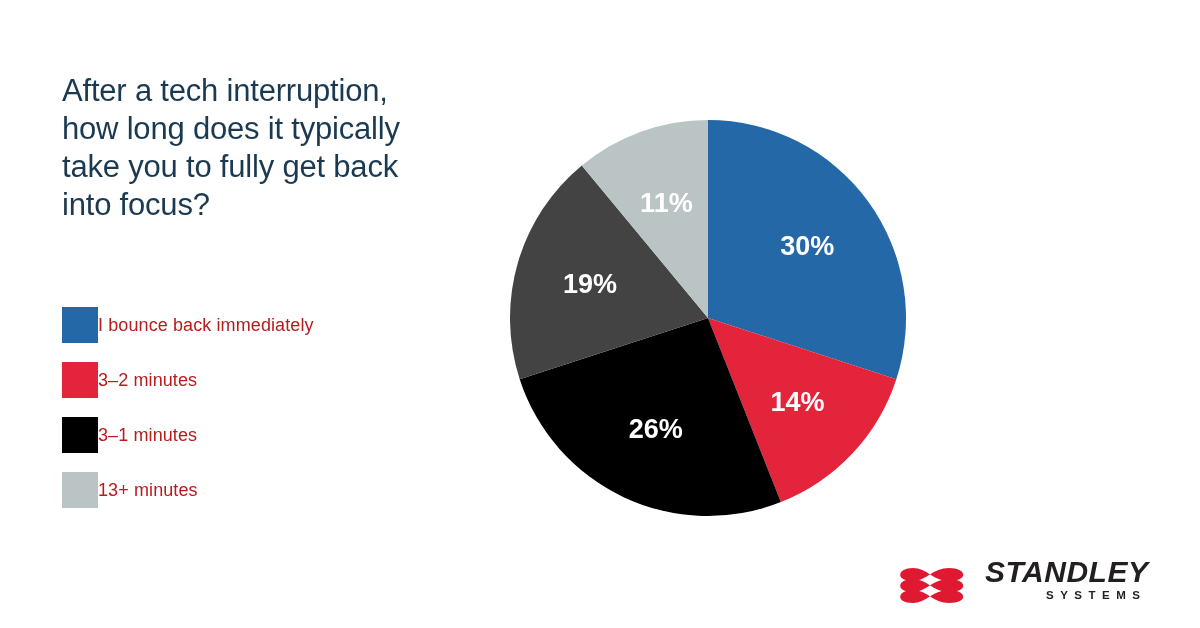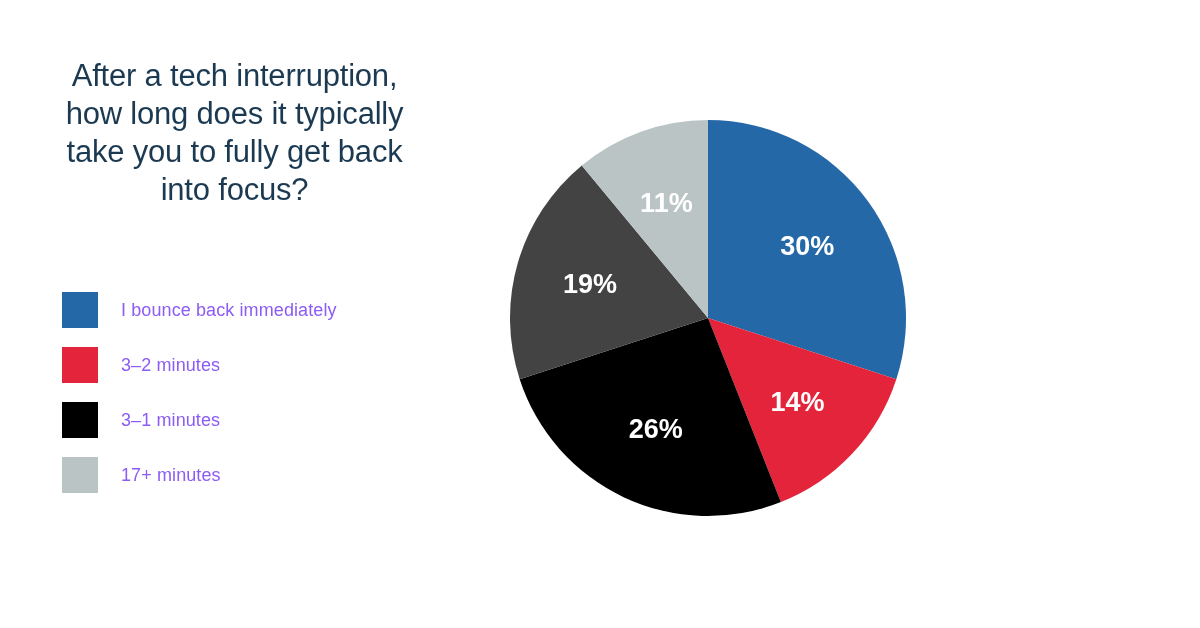--- a/index.html
+++ b/index.html
@@ -19,23 +19,22 @@
   #infographic {
     position: absolute;
     inset: 0;
     background: #ffffff;
   }
 
   
   #left-panel {
     position: absolute;
     left: 62px;
-    top: 57px;
+    top: 72px;
     width: 400px;
-    text-align: center;
   }
 
   #chart-title {
     font-size: 31px;
     line-height: 38px;
     font-weight: 400;
     color: #1b3a52;
     letter-spacing: -0.2px;
     margin: 0;
     width: 345px;
@@ -54,23 +53,22 @@
     margin-bottom: 19px;
   }
 
   .legend-swatch {
     width: 36px;
     height: 36px;
     flex: 0 0 36px;
   }
 
   .legend-label {
-    margin-left: 23px;
     font-size: 18px;
-    color: #8b5cf6;
+    color: #b91c1c;
     white-space: nowrap;
     letter-spacing: 0.1px;
   }
 
   
   #pie-wrap {
     position: absolute;
     left: 470px;
     top: 80px;
     width: 476px;
@@ -137,21 +135,21 @@
       <div class="legend-item">
         <span class="legend-swatch" style="background: rgb(227, 36, 58);"></span>
         <span class="legend-label">3–2 minutes</span>
       </div>
       <div class="legend-item">
         <span class="legend-swatch" style="background: rgb(0, 0, 0);"></span>
         <span class="legend-label">3–1 minutes</span>
       </div>
       <div class="legend-item">
         <span class="legend-swatch" style="background: rgb(186, 196, 196);"></span>
-        <span class="legend-label">17+ minutes</span>
+        <span class="legend-label">13+ minutes</span>
       </div>
     </div>
   </div>
 
   <div id="pie-wrap">
     <svg id="pie-svg" width="476" height="476" viewBox="0 0 476 476">
       <g id="pie-slices">
           <path d="M 238 238 L 238.00 40.00 A 198 198 0 0 1 426.31 299.19 Z" fill="#2568a8"></path>
           <path d="M 238 238 L 426.31 299.19 A 198 198 0 0 1 310.89 422.10 Z" fill="#e3243a"></path>
           <path d="M 238 238 L 310.89 422.10 A 198 198 0 0 1 49.69 299.19 Z" fill="#000000"></path>
@@ -161,14 +159,27 @@
       <g id="pie-labels">
           <text x="337.3" y="165.8" class="slice-label">30%</text>
           <text x="327.5" y="322.0" class="slice-label">14%</text>
           <text x="185.7" y="349.1" class="slice-label">26%</text>
           <text x="120.1" y="203.8" class="slice-label">19%</text>
           <text x="196.4" y="122.5" class="slice-label">11%</text>
         </g>
     </svg>
   </div>
 
+  <div id="logo">
+    <svg id="logo-mark" width="78" height="46" viewBox="0 0 78 46">
+      <g id="logo-mark-g">
+          <path d="M 20 11 C 4 11, 2 24, 20 24 C 33 24, 40 11, 56 11 C 74 11, 76 24, 56 24 C 40 24, 34 11, 20 11 Z" fill="#e01933"></path>
+          <path d="M 20 22 C 4 22, 2 35, 20 35 C 33 35, 40 22, 56 22 C 74 22, 76 35, 56 35 C 40 35, 34 22, 20 22 Z" fill="#e01933"></path>
+          <path d="M 20 33 C 4 33, 2 46, 20 46 C 33 46, 40 33, 56 33 C 74 33, 76 46, 56 46 C 40 46, 34 33, 20 33 Z" fill="#e01933"></path>
+        </g>
+    </svg>
+    <div id="logo-wordmark">
+      <div id="logo-name">STANDLEY</div>
+      <div id="logo-sub">SYSTEMS</div>
+    </div>
+  </div>
 
 </div>
 
 </body></html>

